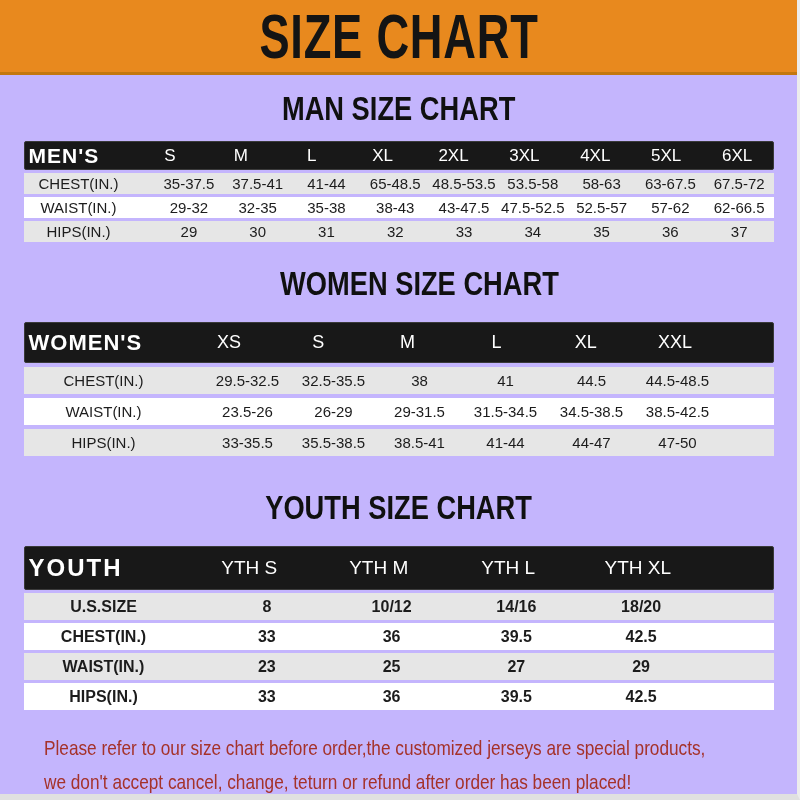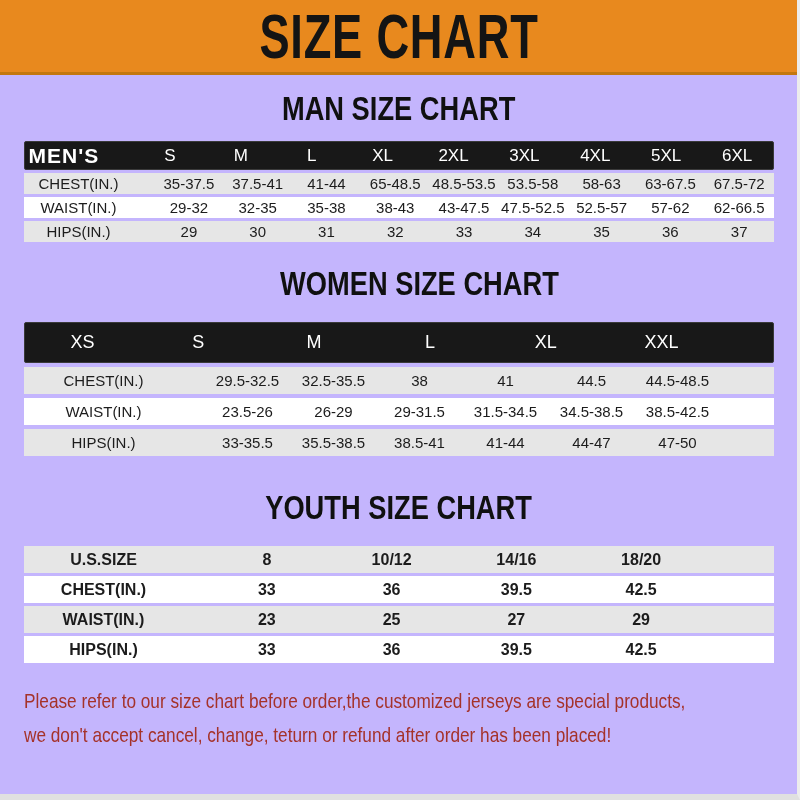--- a/index.html
+++ b/index.html
@@ -91,21 +91,21 @@
   .women .trow { height:27px; margin-top:4px; font-size:15px; }
 
   
   .youth .tbl-header { height:44px; font-size:19px; }
   .youth .corner { width:160px; font-size:24px; letter-spacing:2px; }
   .youth .rlabel { width:160px; }
   .youth .cells { padding-right:70px; }
   .youth .trow { height:27px; margin-top:3px; font-size:16px;font-weight:bold; }
 
   
-  .footer-note { margin-top:25px; padding-left:24px; }
+  .footer-note { margin-top:25px; padding-left:44px; }
   .footer-note p {
     margin:0 0 7px 0;
     color:var(--footer-text, #A5322A);
     font-size:21px;
     line-height:1.25;
     white-space:nowrap;
     transform:scaleX(0.82);
     transform-origin:0 50%;
   }
 </style>
@@ -181,20 +181,21 @@
         </div>
       </div>
   </section>
 
   <section class="sec-women">
     <h2 class="section-heading">
         <span>WOMEN SIZE CHART</span>
       </h2>
     <div class="size-table women">
         <div class="tbl-header">
+          <span class="corner">WOMEN'S</span>
           <div class="cells">
             <span>XS</span>
             <span>S</span>
             <span>M</span>
             <span>L</span>
             <span>XL</span>
             <span>XXL</span>
           </div>
         </div>
         <div class="trow gray">
@@ -231,20 +232,29 @@
           </div>
         </div>
       </div>
   </section>
 
   <section class="sec-youth">
     <h2 class="section-heading">
         <span>YOUTH SIZE CHART</span>
       </h2>
     <div class="size-table youth">
+        <div class="tbl-header">
+          <span class="corner">YOUTH</span>
+          <div class="cells">
+            <span>YTH S</span>
+            <span>YTH M</span>
+            <span>YTH L</span>
+            <span>YTH XL</span>
+          </div>
+        </div>
         <div class="trow gray">
           <span class="rlabel">U.S.SIZE</span>
           <div class="cells">
             <span>8</span>
             <span>10/12</span>
             <span>14/16</span>
             <span>18/20</span>
           </div>
         </div>
         <div class="trow">

